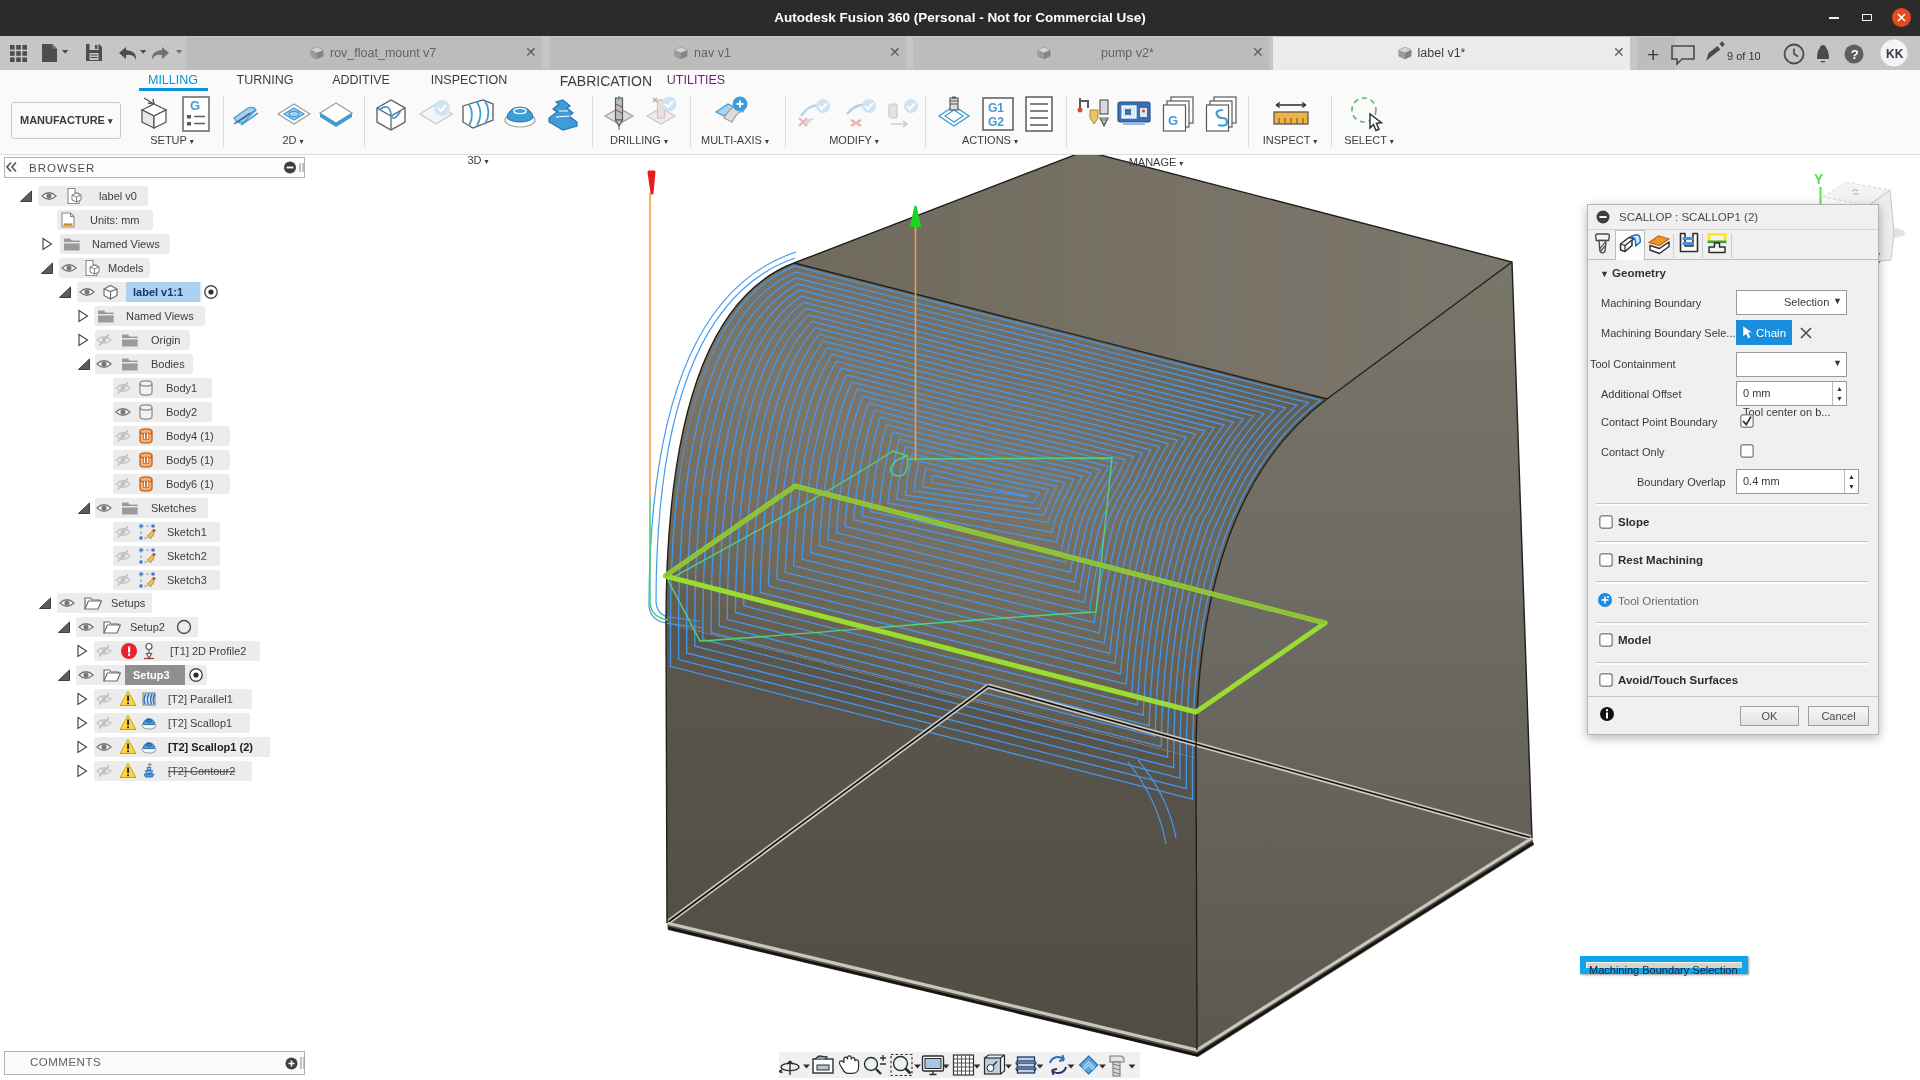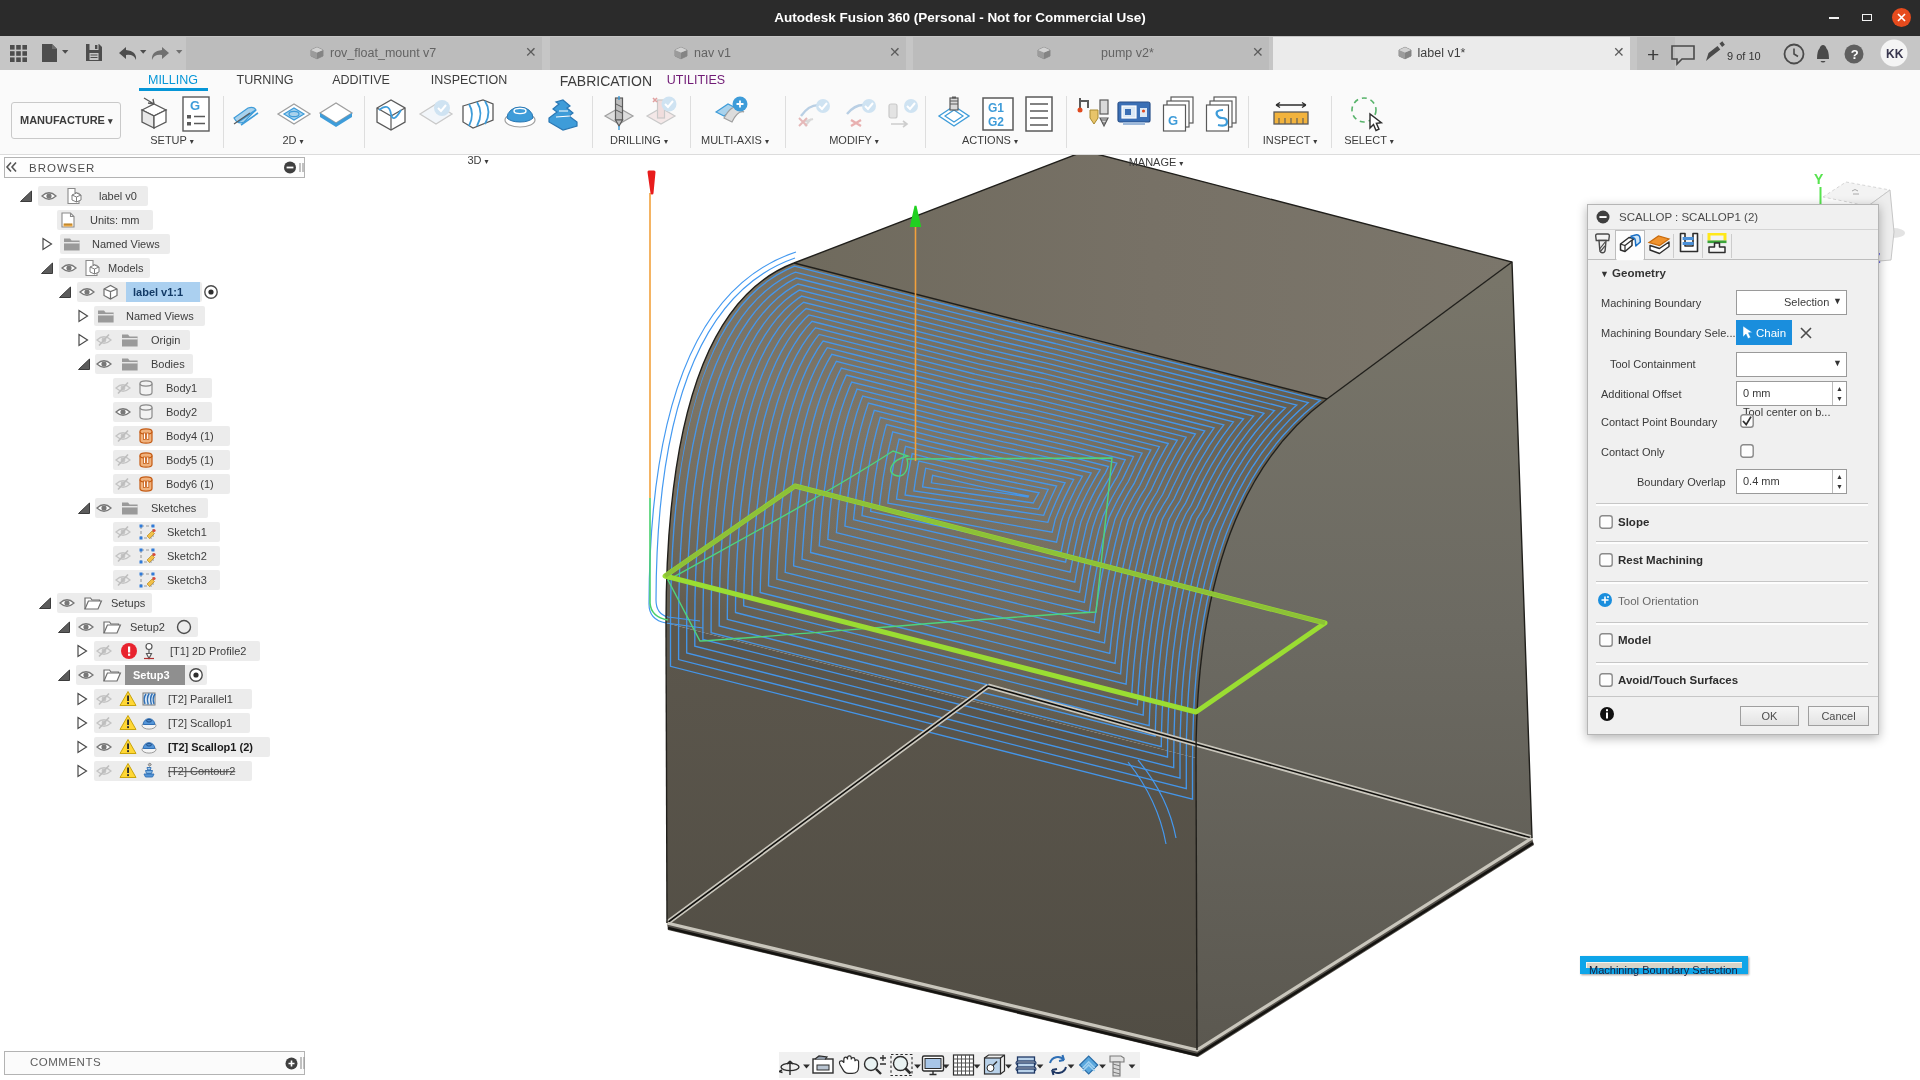--- a/index.html
+++ b/index.html
@@ -798,21 +798,21 @@
       <div style="position:absolute;right:4px;top:5px;font-size:9px;color:#333;">▼</div>
     </div>
     <div style="position:absolute;left:13px;top:122px;color:#3a3a3a;">Machining Boundary Sele...</div>
     <div style="position:absolute;left:148px;top:115px;width:56px;height:25px;background:#1a8edd;"><svg width="56" height="25">
         <path d="M7,6 v11 l3,-3 2,4.6 2.6,-1.2 -2.2,-4.6 4,-0.4 Z" fill="#fff" stroke="#1a8edd" stroke-width="0.5"></path>
         <text x="20" y="17" font-size="11.5" fill="#fff">Chain</text>
       </svg></div>
     <svg style="position:absolute;left:211px;top:121px;" width="14" height="14">
       <path d="M2,2 L12,12 M12,2 L2,12" stroke="#4c4c4c" stroke-width="1.6"></path>
     </svg>
-    <div style="position:absolute;left:22px;top:153px;color:#3a3a3a;">Tool Containment</div>
+    <div style="position:absolute;left:2px;top:153px;color:#3a3a3a;">Tool Containment</div>
     <div style="position:absolute;left:148px;top:147px;width:111px;height:25px;background:#fff;border:1px solid #9a9a9a;box-sizing:border-box;">
       <div style="position:absolute;left:6px;top:5px;margin-top:48px;">Tool center on b...</div>
       <div style="position:absolute;right:4px;top:5px;font-size:9px;color:#333;">▼</div>
     </div>
     <div style="position:absolute;left:13px;top:183px;color:#3a3a3a;">Additional Offset</div>
     <div style="position:absolute;left:148px;top:176px;width:111px;height:25px;background:#fff;border:1px solid #9a9a9a;box-sizing:border-box;">
       <div style="position:absolute;left:6px;top:5px;">0 mm</div>
       <div style="position:absolute;right:0;top:0;width:13px;height:23px;border-left:1px solid #bbb;">
         <div style="position:absolute;left:3px;top:3px;font-size:7px;color:#333;">▲</div>
         <div style="position:absolute;left:3px;bottom:3px;font-size:7px;color:#333;">▼</div>
@@ -821,21 +821,21 @@
     <div style="position:absolute;left:13px;top:211px;color:#3a3a3a;">Contact Point Boundary</div>
     <svg style="position:absolute;left:152px;top:208px;" width="14" height="16" viewBox="0 0 14 14">
       <rect x="0.8" y="0.8" width="12.4" height="12.4" rx="2.5" fill="#fdfdfd" stroke="#8a8a8a" stroke-width="1.4"></rect>
       <path d="M3,7 l3.2,3.6 L11,2.6" stroke="#2d2d2d" stroke-width="1.8" fill="none"></path>
     </svg>
     <div style="position:absolute;left:13px;top:241px;color:#3a3a3a;">Contact Only</div>
     <svg style="position:absolute;left:152px;top:238px;" width="14" height="16" viewBox="0 0 14 14">
       <rect x="0.8" y="0.8" width="12.4" height="12.4" rx="2.5" fill="#fdfdfd" stroke="#8a8a8a" stroke-width="1.4"></rect>
     </svg>
     <div style="position:absolute;left:13px;top:271px;color:#3a3a3a;margin-left:36px;">Boundary Overlap</div>
-    <div style="position:absolute;left:148px;top:264px;width:111px;height:25px;background:#fff;border:1px solid #9a9a9a;box-sizing:border-box;">
+    <div style="position:absolute;left:148px;top:264px;width:123px;height:25px;background:#fff;border:1px solid #9a9a9a;box-sizing:border-box;">
       <div style="position:absolute;left:6px;top:5px;">0.4 mm</div>
       <div style="position:absolute;right:0;top:0;width:13px;height:23px;border-left:1px solid #bbb;">
         <div style="position:absolute;left:3px;top:3px;font-size:7px;color:#333;">▲</div>
         <div style="position:absolute;left:3px;bottom:3px;font-size:7px;color:#333;">▼</div>
       </div>
     </div>
     <div style="position:absolute;left:8px;top:298px;width:272px;height:1px;background:#c6c6c6;"></div>
     <div style="position:absolute;left:8px;top:299px;width:272px;height:1.5px;background:#fdfdfd;"></div>
     <svg style="position:absolute;left:11px;top:309px;" width="14" height="16" viewBox="0 0 14 14">
       <rect x="0.8" y="0.8" width="12.4" height="12.4" rx="2.5" fill="#fdfdfd" stroke="#8a8a8a" stroke-width="1.4"></rect>

